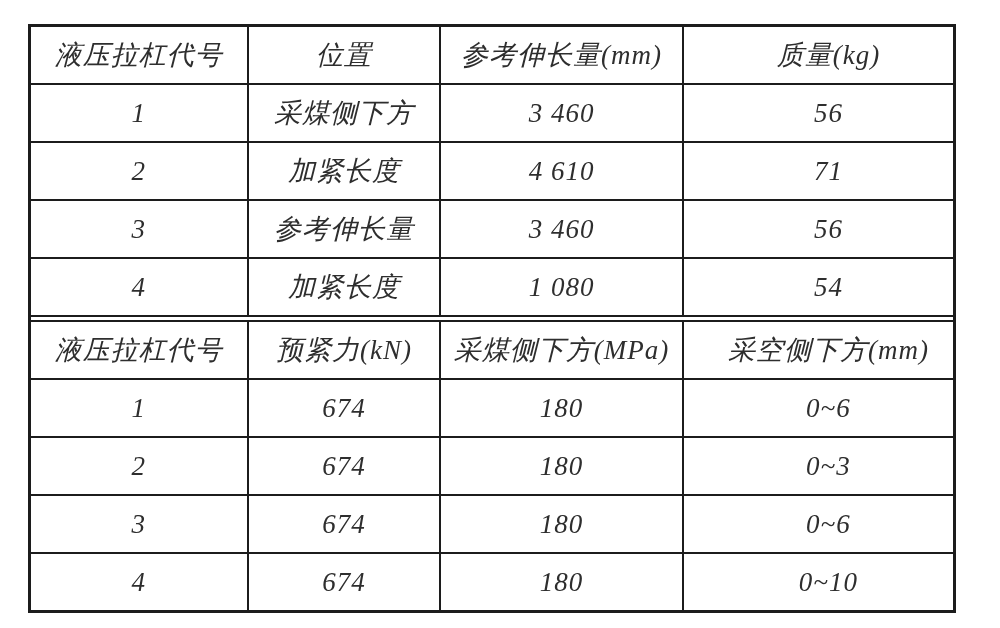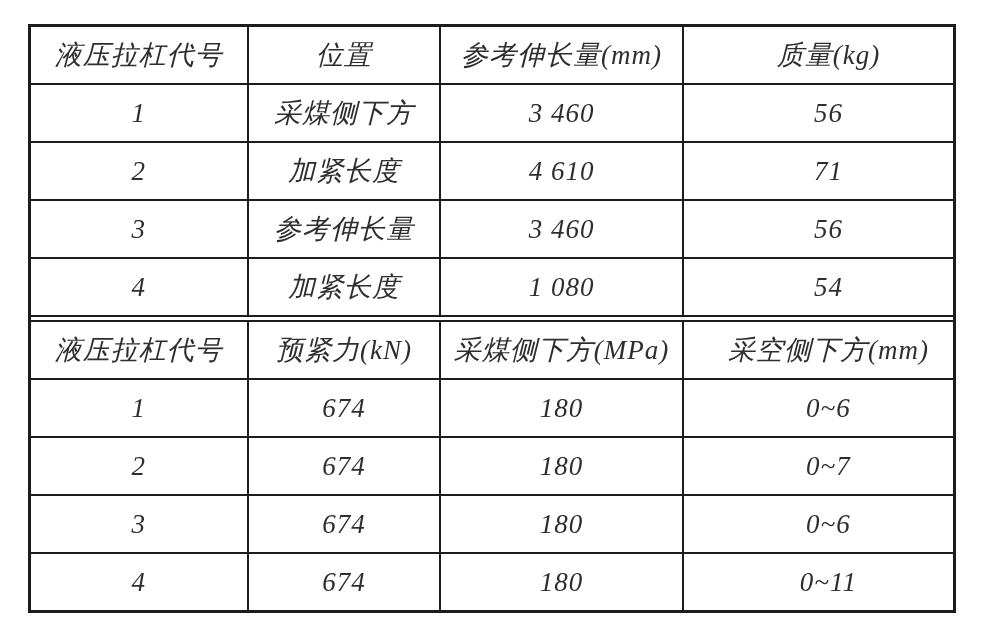--- a/index.html
+++ b/index.html
@@ -124,31 +124,31 @@
         <tr>
           <td>1</td>
           <td>674</td>
           <td>180</td>
           <td>0~6</td>
         </tr>
         <tr>
           <td>2</td>
           <td>674</td>
           <td>180</td>
-          <td>0~7</td>
+          <td>0~3</td>
         </tr>
         <tr>
           <td>3</td>
           <td>674</td>
           <td>180</td>
           <td>0~6</td>
         </tr>
         <tr>
           <td>4</td>
           <td>674</td>
           <td>180</td>
-          <td>0~11</td>
+          <td>0~10</td>
         </tr>
       </tbody>
     </table>
 
   </div>
 </div>
 
 </body></html>

